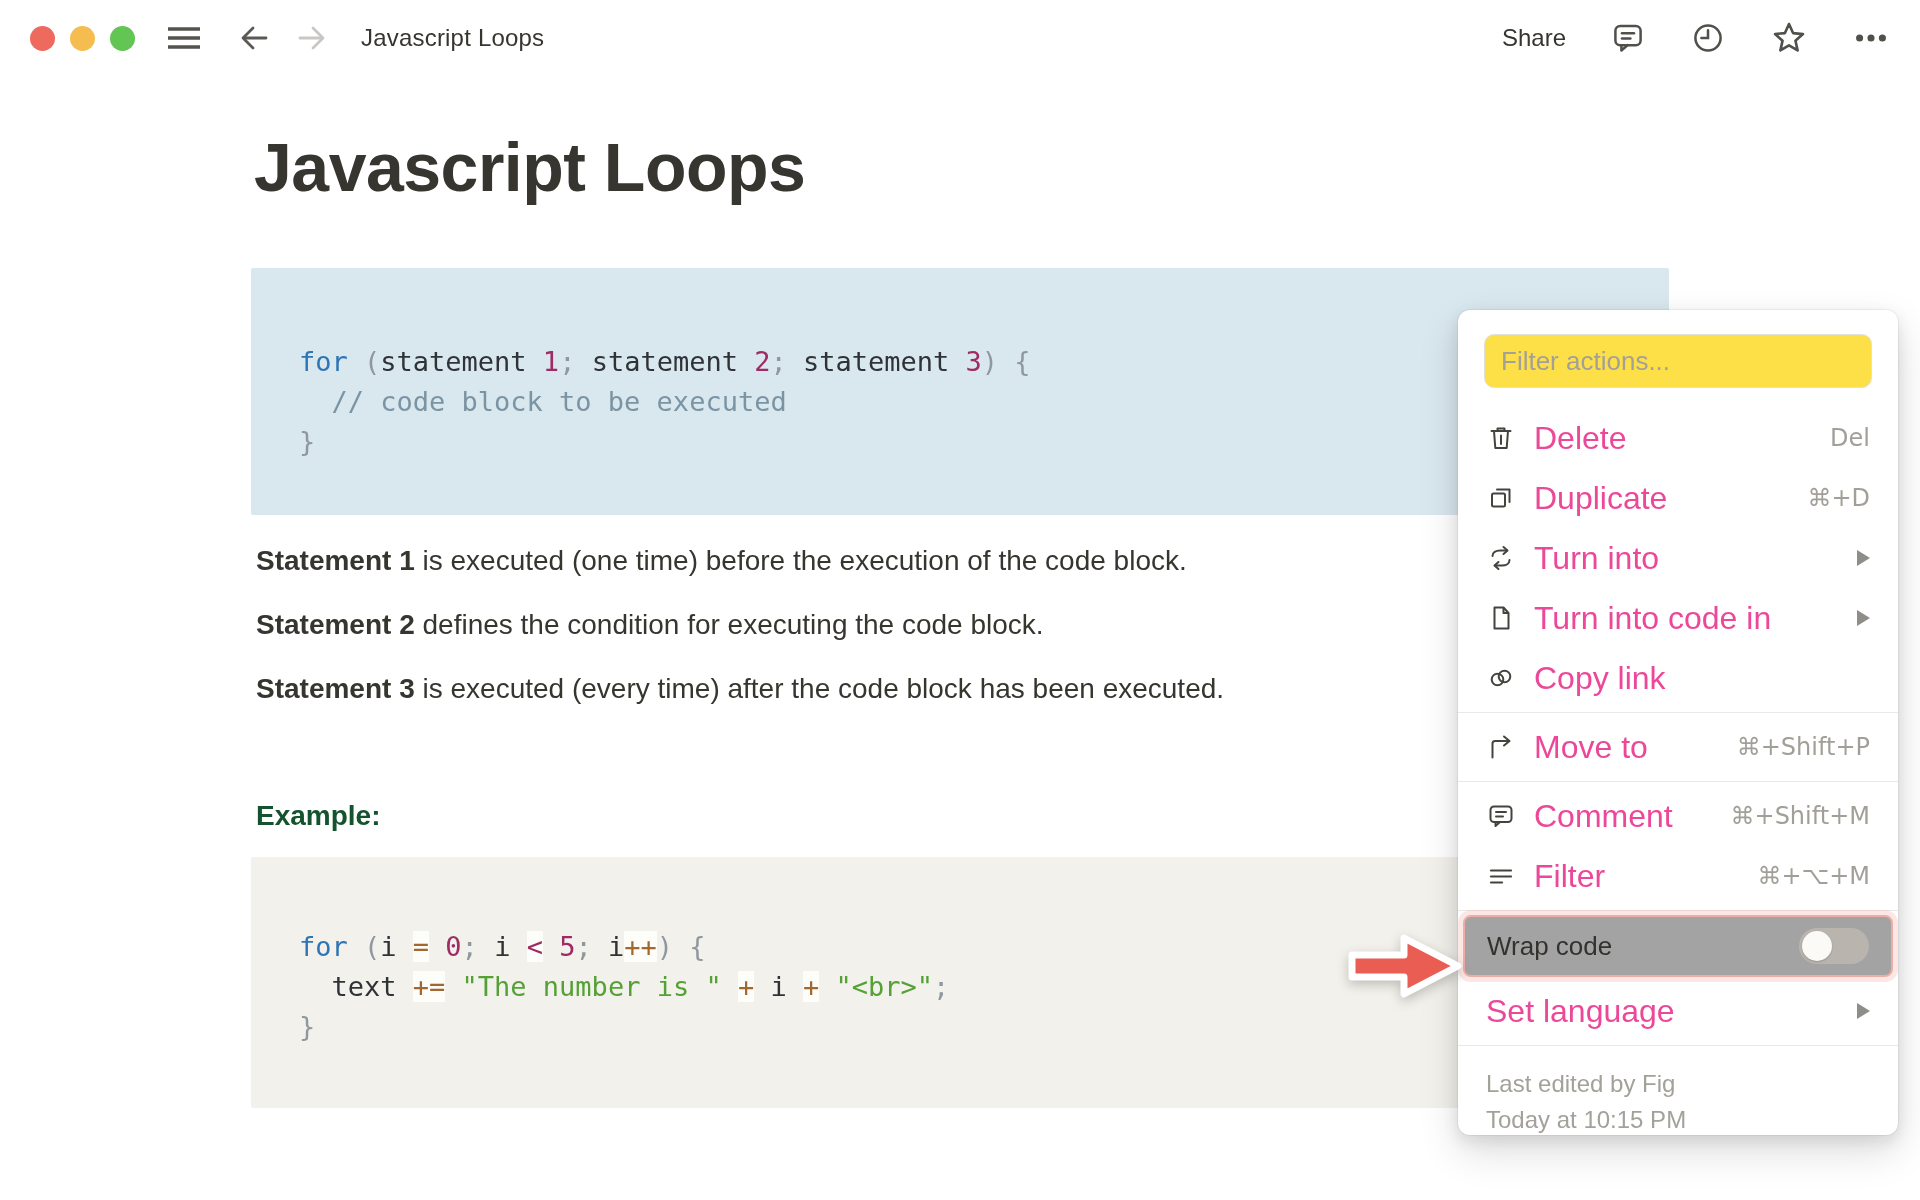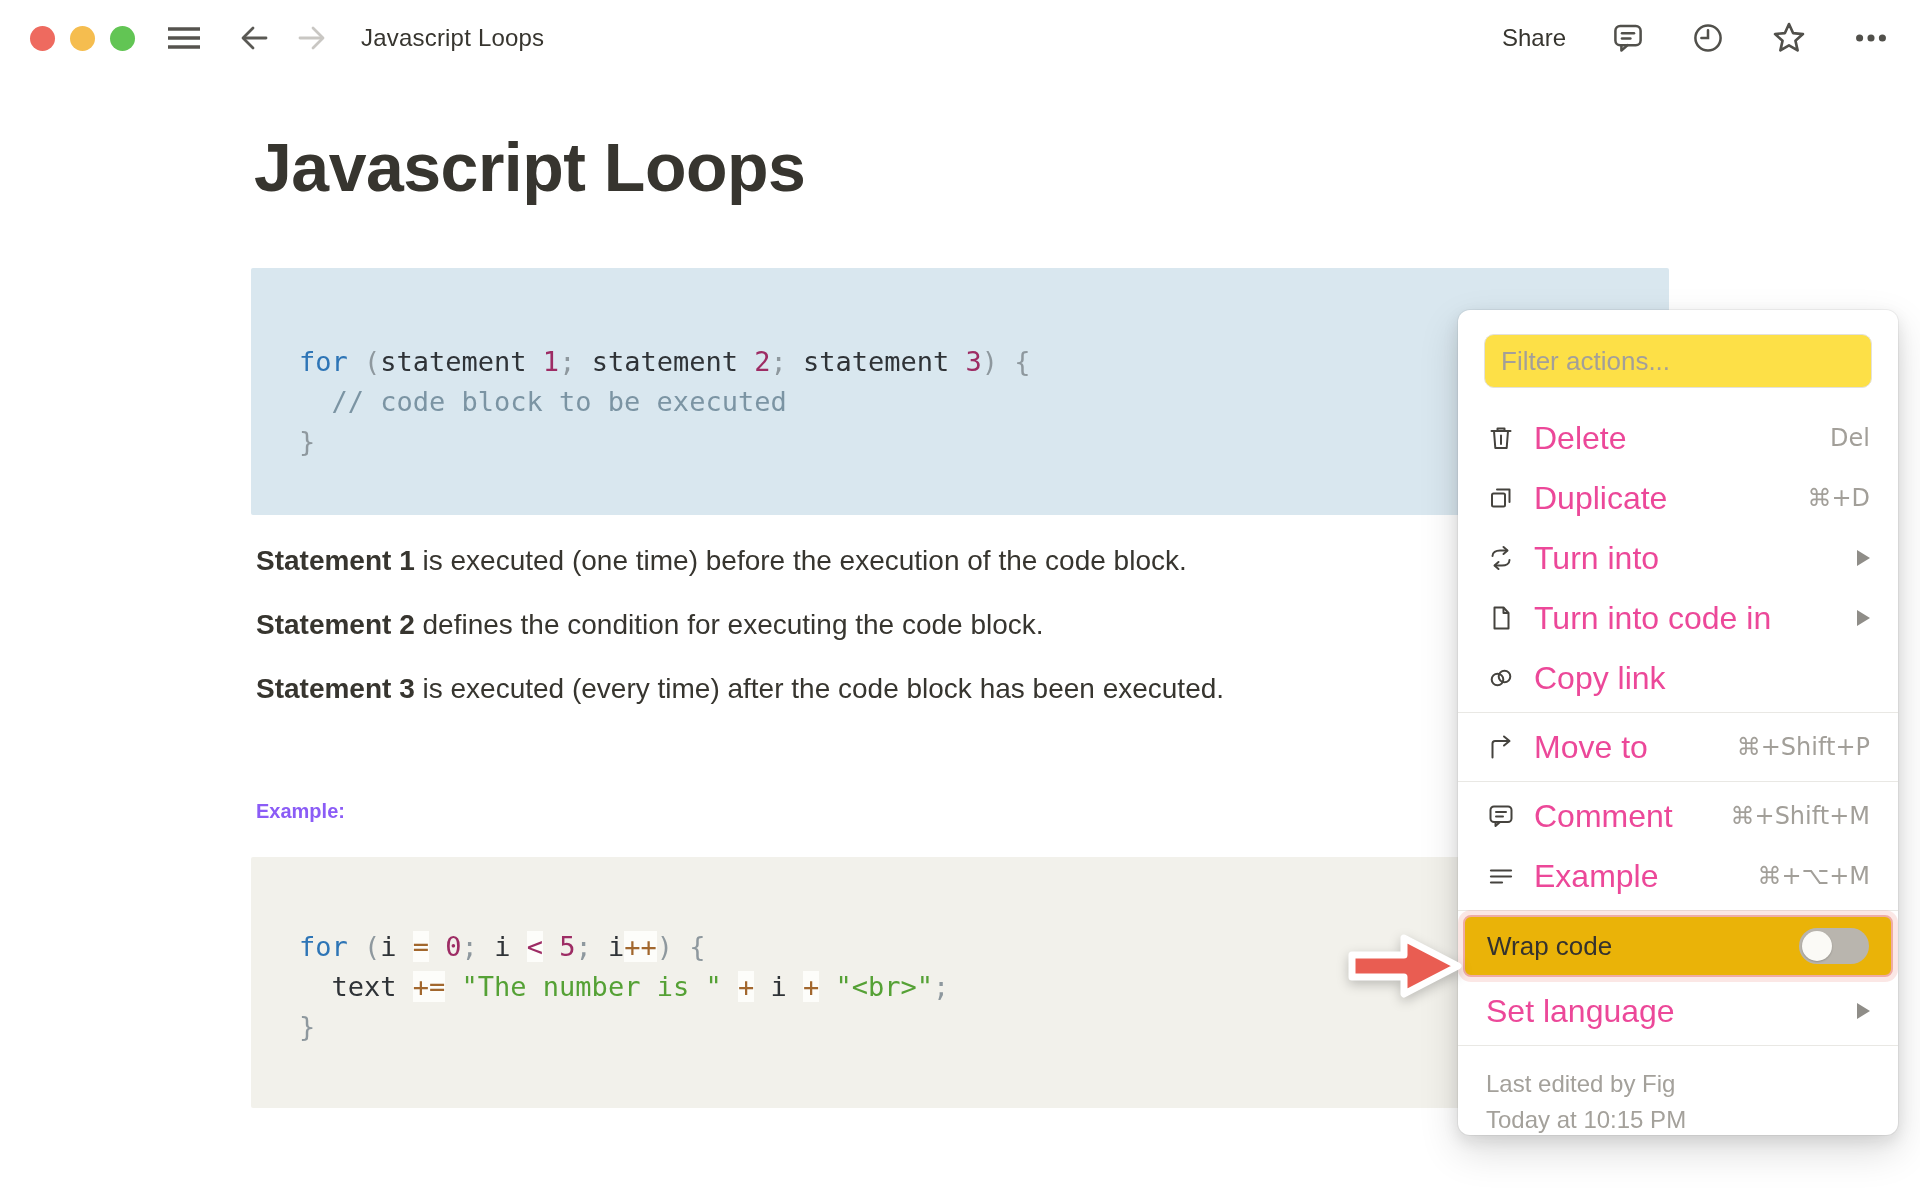--- a/index.html
+++ b/index.html
@@ -30,37 +30,37 @@
   .tok-rel  { color:#9d2c64; background:rgba(255,255,253,0.85); }
   .tok-op   { color:#a2672d; background:rgba(255,255,253,0.85); }
   .tok-str  { color:#55a135; }
   .tok-com  { color:#7b94a3; }
   .tok-pun  { color:#8e989e; }
   .tok-plain{ color:#2f3337; }
 
   .paragraphs { position:absolute; left:256px; top:544px; font-size:28px; line-height:34px; color:#37352f; }
   .paragraphs p { margin-bottom:30px; }
   .paragraphs b { font-weight:700; }
-  .example-label { position:absolute; left:256px; top:800px; font-size:20px; font-weight:700; color:#8b5cf6; }
+  .example-label { position:absolute; left:256px; top:800px; font-size:28px; font-weight:700; color:#14532d; }
 
   
   .menu { position:absolute; left:1458px; top:310px; width:440px; height:825px; background:#ffffff;
           border-radius:12px; overflow:hidden;
           box-shadow:0 0 0 1px rgba(15,15,15,0.05), 0 6px 16px rgba(15,15,15,0.10), 0 16px 40px rgba(15,15,15,0.14); }
   .menu-filter { padding:24px 26px 20px; }
   .menu-filter input { width:100%; height:54px; border:1.5px solid #e3e1dc; border-radius:10px; background:#fde047;
           font-family:"Liberation Sans", sans-serif; font-size:26px; color:#37352f; padding:0 16px; outline:none; }
   .menu-filter input::placeholder { color:#a39f99; }
   .menu-item { height:60px; display:flex; align-items:center; padding:0 28px; gap:18px; cursor:pointer; }
   .menu-item .mi-icon { width:30px; height:30px; flex:0 0 30px; display:flex; align-items:center; color:#45433e; }
   .menu-item .mi-label { font-size:32px; color:#ec4899; }
   .mi-right { margin-left:auto; font-size:24px; color:#a29f99; font-family:"DejaVu Sans","Liberation Sans",sans-serif; }
   .submenu-arrow { margin-left:auto; width:0; height:0; border-left:13px solid #8f8d88; border-top:8px solid transparent; border-bottom:8px solid transparent; }
   .menu-divider { height:1px; background:#e9e8e4; margin:4px 0; }
-  .wrap-row { margin:4px 5px; height:62px; border-radius:8px; background:#eab308; border:2px solid #efaca4;
+  .wrap-row { margin:4px 5px; height:62px; border-radius:8px; background:#a3a3a3; border:2px solid #efaca4;
               box-shadow:0 0 0 5px rgba(238,160,150,0.25); display:flex; align-items:center; padding:0 22px; cursor:pointer; }
   .wrap-row .mi-label { font-size:26px; color:#34322e; }
   .toggle { margin-left:auto; width:70px; height:36px; border-radius:18px; background:#b9b5ae; position:relative; cursor:pointer; }
   .toggle .knob { position:absolute; left:3px; top:3px; width:30px; height:30px; border-radius:50%; background:#fbfaf6; box-shadow:0 1px 2px rgba(0,0,0,0.2); }
   .menu-footer { padding:16px 28px 0; font-size:24px; line-height:36px; color:#a4a19b; }
 
   
   .anno-arrow { position:absolute; left:1344px; top:924px; filter:drop-shadow(0 4px 6px rgba(0,0,0,0.22)); }
 
   svg { display:block; }
@@ -236,21 +236,21 @@
     </div>
 
     <div class="menu-item">
       <span class="mi-icon">
         <svg width="30" height="30" viewBox="0 0 30 30" fill="none" stroke="currentColor" stroke-width="2.2" stroke-linecap="round">
             <line x1="5" y1="9.5" x2="25" y2="9.5"></line>
             <line x1="5" y1="15.5" x2="25" y2="15.5"></line>
             <line x1="5" y1="21.5" x2="16" y2="21.5"></line>
           </svg>
       </span>
-      <span class="mi-label">Example</span>
+      <span class="mi-label">Filter</span>
       <span class="mi-right">⌘+⌥+M</span>
     </div>
 
     <div class="menu-divider"></div>
 
     <div class="wrap-row">
       <span class="mi-label">Wrap code</span>
       <div class="toggle">
           <div class="knob"></div>
         </div>

